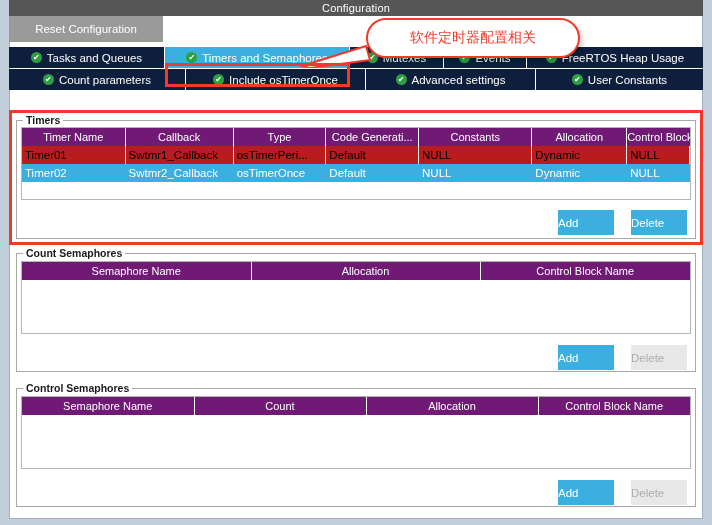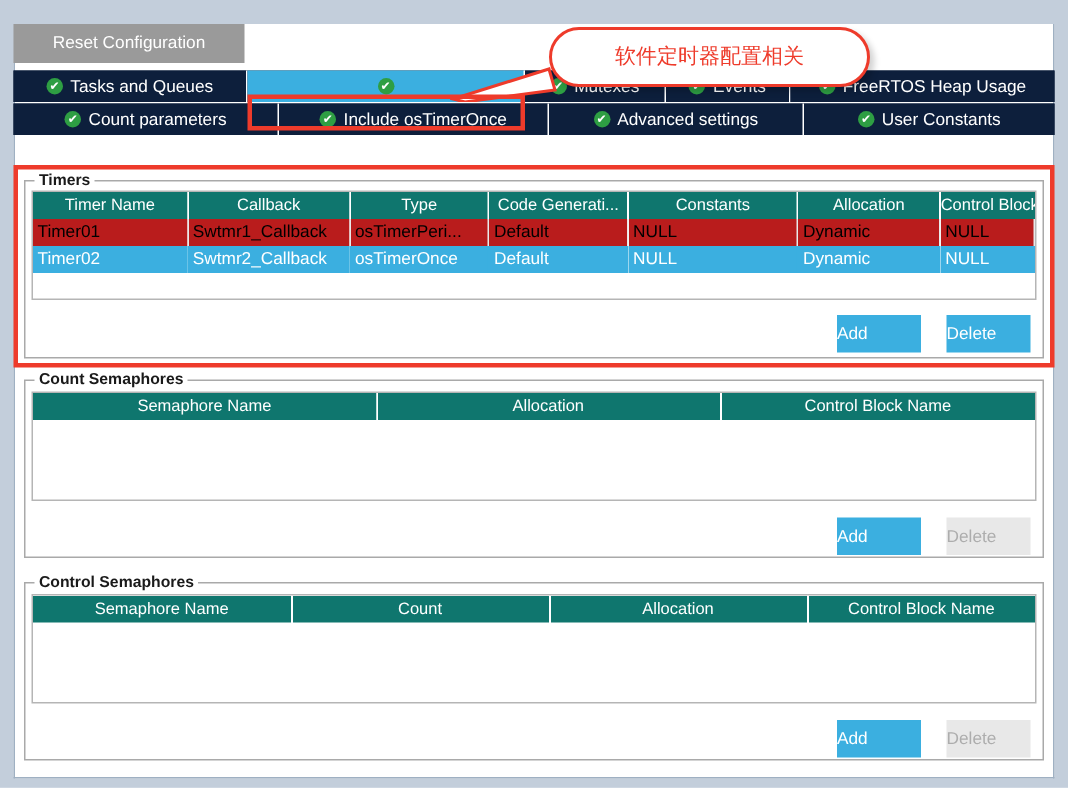--- a/index.html
+++ b/index.html
@@ -87,21 +87,21 @@
     background: #ffffff;
     padding: 0 3px;
     font-size: 10.5px;
     color: #1a1a1a;
     font-weight: bold;
   }
 
   
   .grid { width: 100%; border-collapse: collapse; table-layout: fixed; }
   .grid th {
-    background: #0f766e;
+    background: #701a75;
     color: #ffffff;
     font-size: 11px;
     font-weight: normal;
     height: 18px;
     border-right: 1px solid #ffffff;
     text-align: center;
     overflow: hidden;
     white-space: nowrap;
   }
   .grid th:last-child { border-right: none; }
@@ -169,35 +169,39 @@
     width: 72px; height: 28px;
     z-index: 5;
     pointer-events: none;
   }
 </style>
 </head>
 <body>
 
 <div id="root">
 
+  <div class="titlebar">
+    <span>Configuration</span>
+  </div>
 
   <div class="panel"></div>
 
   <div class="reset-btn">
     <span>Reset Configuration</span>
   </div>
 
   <div style="position:absolute;left:9px;top:0;width:694px;height:525px;">
     <div class="tabrow r1" id="tabrow1">
         <div class="tab" style="width: 156px;">
           <span class="tick">✔</span>
           <span>Tasks and Queues</span>
         </div>
         <div class="tab active" style="width: 185px;">
           <span class="tick">✔</span>
+          <span>Timers and Semaphores</span>
         </div>
         <div class="tab" style="width: 94px;">
           <span class="tick">✔</span>
           <span>Mutexes</span>
         </div>
         <div class="tab" style="width: 83px;">
           <span class="tick">✔</span>
           <span>Events</span>
         </div>
         <div class="tab" style="width: 176px;">

